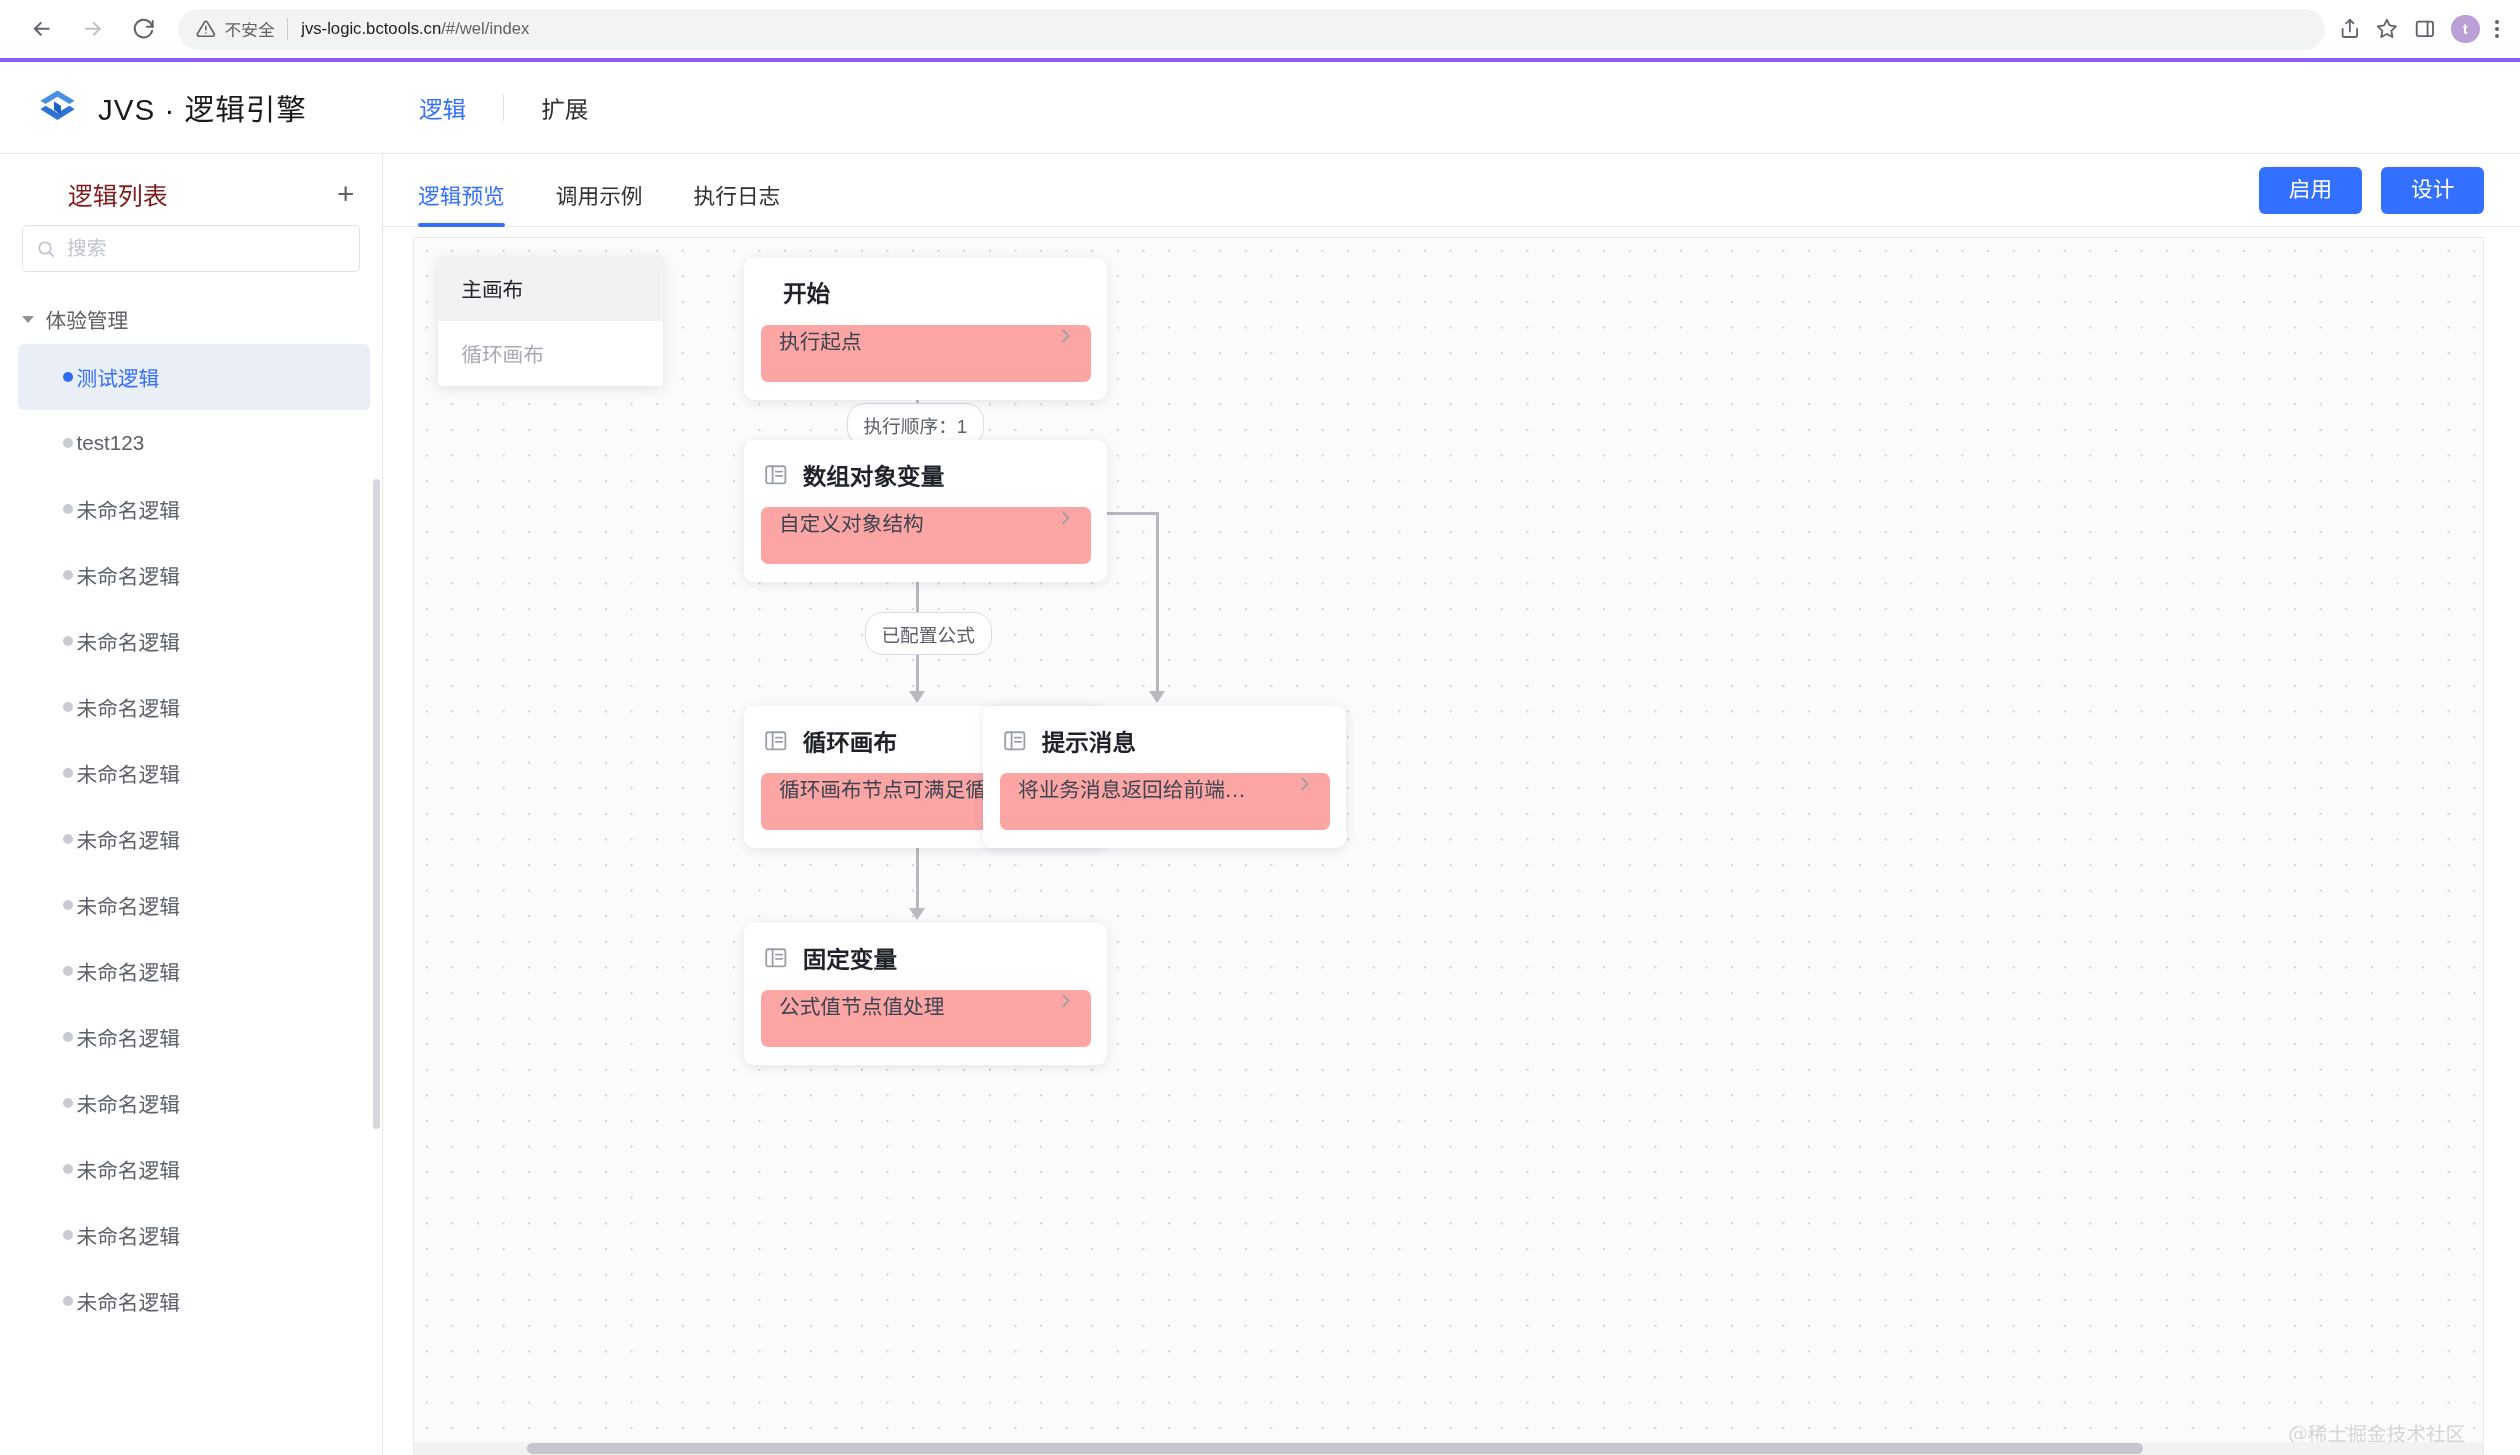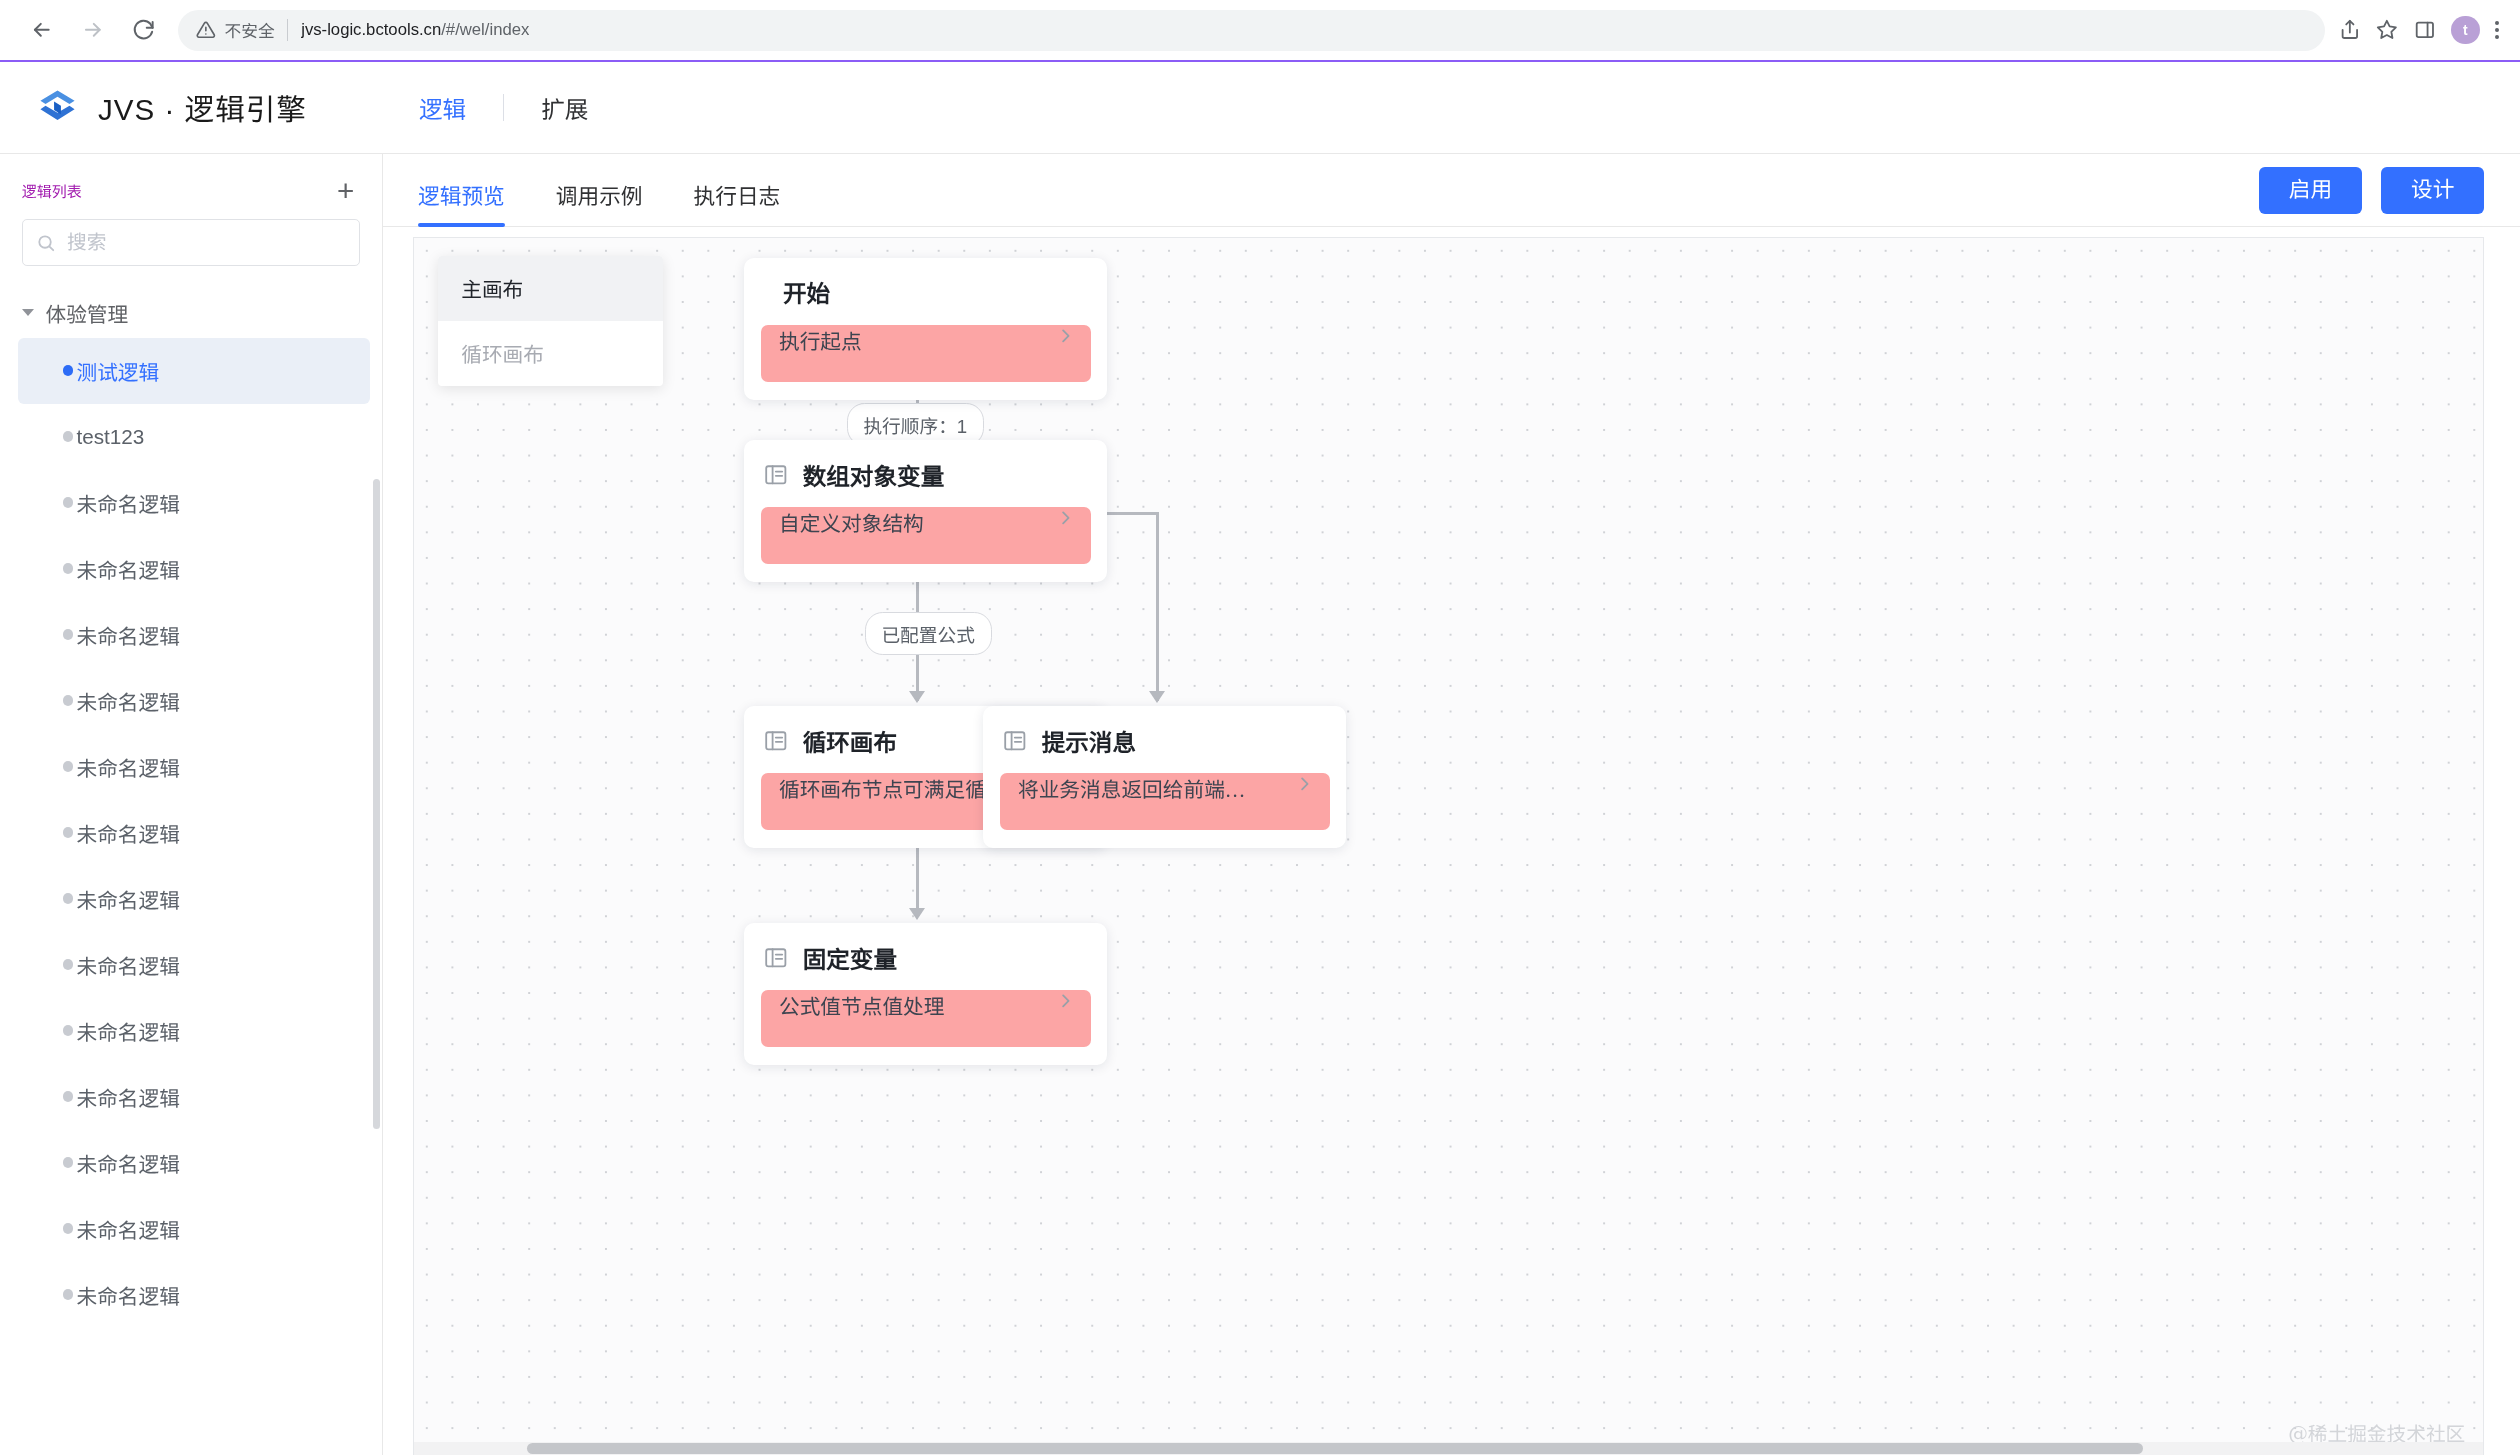--- a/index.html
+++ b/index.html
@@ -9,21 +9,21 @@
     font-family: "Liberation Sans", "DejaVu Sans", sans-serif;
     background: #ffffff; overflow: hidden;
   }
 
   
   .browser-bar {
     height: 62px; width: 100%;
     background: #ffffff;
     display: flex; align-items: center;
     padding: 0 21.7px;
-    border-bottom: 2px solid #8b5cf6;
+    border-bottom: 4px solid #8b5cf6;
   }
   .nav-btns { display: flex; align-items: center; gap: 9.9px; flex: 0 0 auto; }
   .nav-btn {
     width: 41px; height: 41px; border-radius: 50%;
     display: flex; align-items: center; justify-content: center;
     color: #5f6368; cursor: pointer;
   }
   .nav-btn svg { display: block; }
   .nav-btn.disabled { color: #bdc1c6; }
 
@@ -78,21 +78,21 @@
   
   .sidebar {
     width: 383px; flex: 0 0 383px; height: 100%;
     background: #fff; border-right: 1px solid #e8e8e8;
     display: flex; flex-direction: column; position: relative;
   }
   .sidebar-head {
     display: flex; align-items: center; justify-content: space-between;
     padding: 21.7px 27.6px 13.8px 21.7px;
   }
-  .sidebar-title { font-size: 15px; color: #a21caf; font-weight: 500; }
+  .sidebar-title { font-size: 25px; color: #7f1d1d; font-weight: 500; margin-left: 46px; }
   .add-btn {
     font-size: 29.6px; color: #606266; line-height: 1; cursor: pointer;
     font-weight: 300;
   }
   .search-wrap { padding: 0 21.7px 13.8px 21.7px; }
   .search-box {
     height: 47px; border: 1px solid #e0e2e6; border-radius: 4.9px;
     display: flex; align-items: center; padding: 0 13.8px; background: #fff;
   }
   .search-box svg { color: #c0c4cc; flex: 0 0 auto; }

